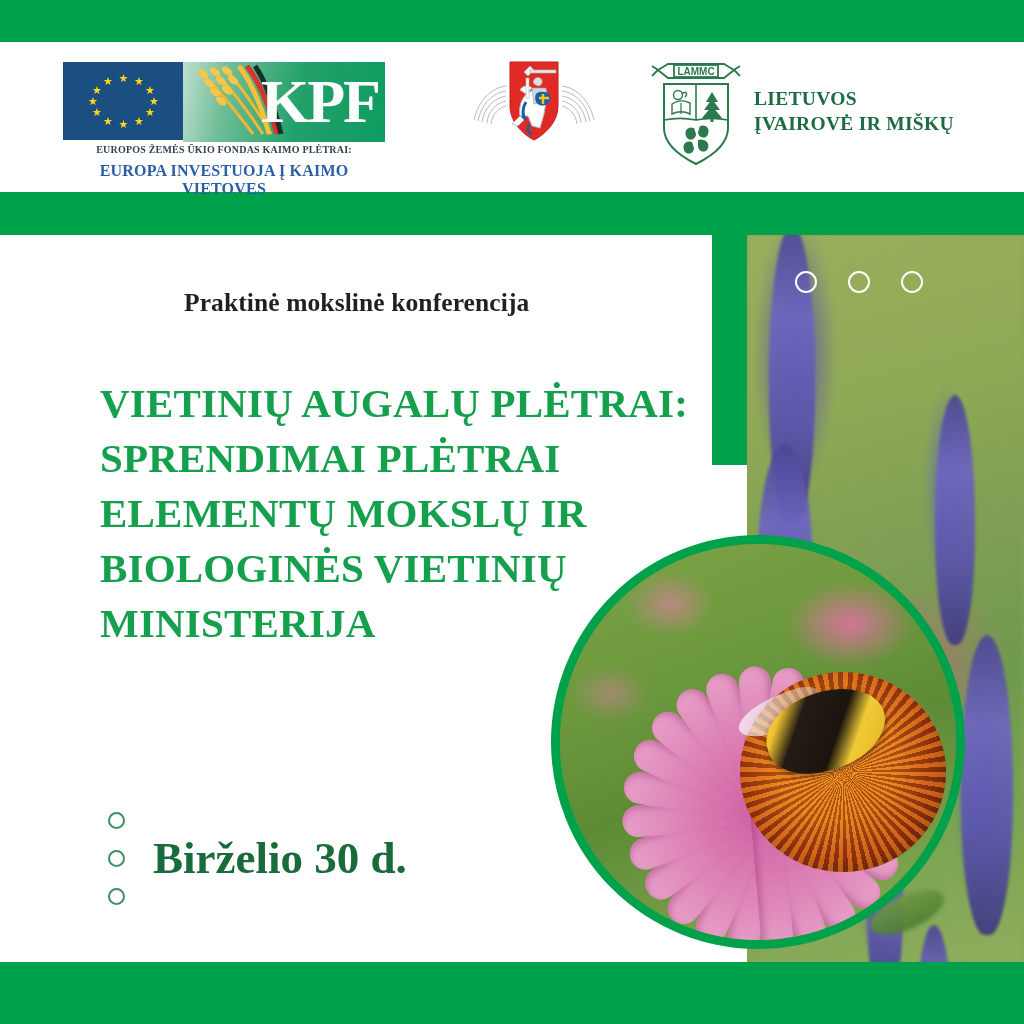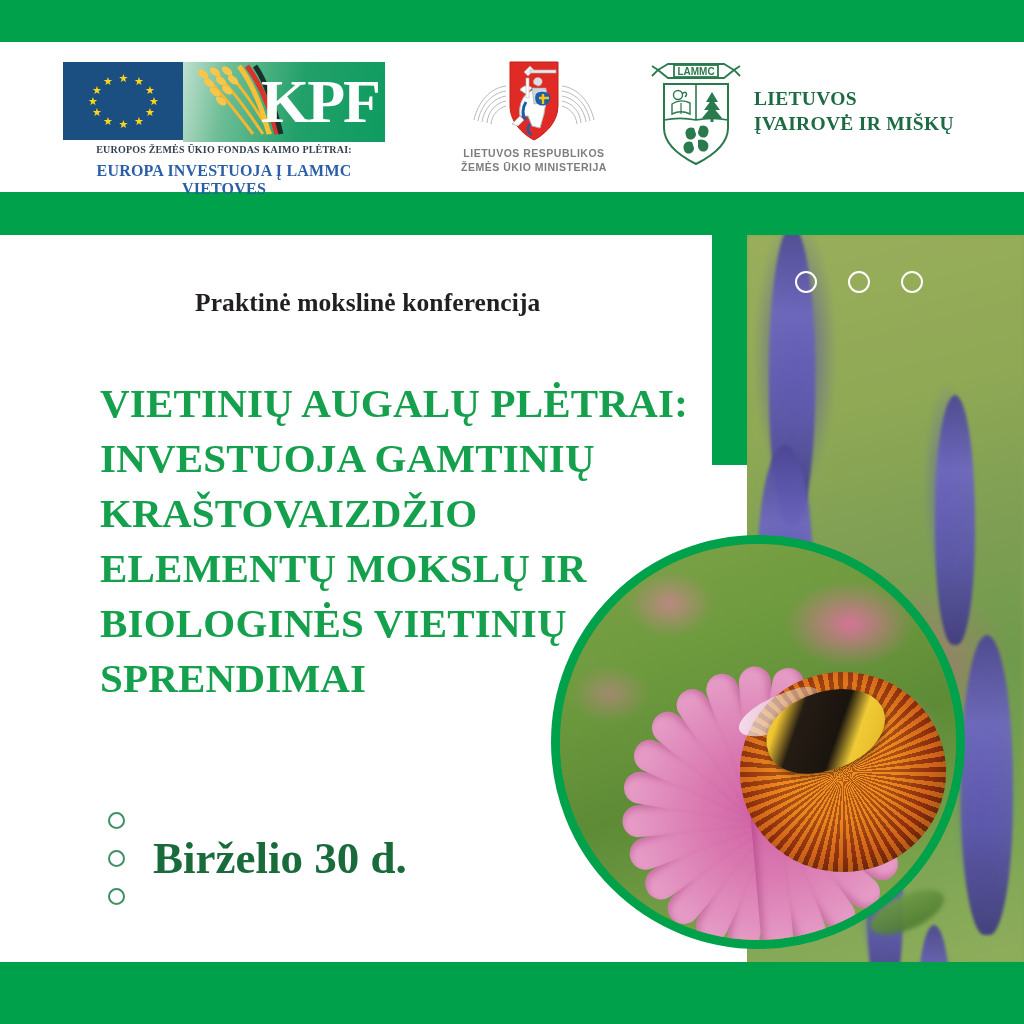--- a/index.html
+++ b/index.html
@@ -154,21 +154,21 @@
   }
   .bee-wing {
     position:absolute; left:176px; top:152px; width:88px; height:34px;
     border-radius:50% 40% 45% 55%;
     background:linear-gradient(120deg,rgba(255,255,255,.75),rgba(200,200,200,.35));
     transform:rotate(-24deg);
   }
 
   
   .kicker {
-    position:absolute; left:195px; top:288px;
+    position:absolute; left:184px; top:288px;
     font-family:"Liberation Serif", serif;
     font-weight:bold; font-size:25.5px; color:#231f20; letter-spacing:.1px;
   }
   .headline {
     position:absolute; left:100px; top:376px; width:620px;
     font-family:"Liberation Serif", serif;
     font-weight:bold; font-size:41px; line-height:55px;
     color:#14a04d; letter-spacing:.2px;
   }
   .date-row {
@@ -237,21 +237,21 @@
             <g stroke-width="5" fill="none">
               <path d="M52 2 C 64 18, 74 40, 82 70" stroke="#f5c03a"></path>
               <path d="M60 2 C 72 18, 82 40, 90 70" stroke="#d8342c"></path>
               <path d="M68 2 C 78 16, 86 38, 94 70" stroke="#16312a"></path>
             </g>
           </svg>
           <div class="kpf-text">KPF</div>
         </div>
       </div>
       <div class="kpf-cap1">EUROPOS ŽEMĖS ŪKIO FONDAS KAIMO PLĖTRAI:</div>
-      <div class="kpf-cap2">EUROPA INVESTUOJA  Į LAMMC VIETOVES</div>
+      <div class="kpf-cap2">EUROPA INVESTUOJA  Į KAIMO VIETOVES</div>
     </div>
 
     <div class="min-logo">
       <svg class="shield-svg" style="position:absolute; left:20px; top:0;" width="128" height="86" viewBox="0 0 128 86">
         <g stroke="#b9b9b9" stroke-width="1" fill="none">
           <path d="M36 28 C 20 30, 8 44, 4 62"></path>
             <path d="M36 33 C 22 35, 11 47, 8 63"></path>
           <path d="M36 38 C 24 40, 14 50, 12 64"></path>
             <path d="M36 43 C 26 45, 18 53, 17 65"></path>
           <path d="M36 48 C 29 50, 22 56, 21 66"></path>
@@ -270,24 +270,20 @@
           <path d="M54 14 L60 8 L64 12 L58 18 Z" fill="#f0f0f0" stroke="#b5b5b5" stroke-width=".6"></path>
           <rect x="60" y="12" width="26" height="3" fill="#e8e8e8" stroke="#b5b5b5" stroke-width=".6"></rect>
           <path d="M64 26 C 62 22, 66 18, 70 20 C 74 22, 72 28, 68 28 Z" fill="#dedede" stroke="#b5b5b5" stroke-width=".6"></path>
           <path d="M62 30 L76 30 L78 44 L64 46 Z" fill="#cfd6dd" stroke="#9aa5b0" stroke-width=".6"></path>
           <path d="M70 34 C 66 34, 64 38, 66 44 C 70 50, 78 48, 80 42 C 82 36, 76 33, 70 34 Z" fill="#1b5fa8"></path>
           <path d="M73 36 V46 M69 40 H79" stroke="#f5c518" stroke-width="2.4" fill="none"></path>
           <path d="M56 44 C 52 50, 52 58, 56 62" stroke="#1b5fa8" stroke-width="3" fill="none"></path>
           <path d="M60 66 C 56 70, 58 76, 62 76" stroke="#1b5fa8" stroke-width="2.4" fill="none"></path>
         </g>
       </svg>
-      <div class="min-cap">
-        <div>LIETUVOS RESPUBLIKOS</div>
-        <div>ŽEMĖS ŪKIO MINISTERIJA</div>
-      </div>
     </div>
 
     <div class="lammc-logo">
       <svg style="position:absolute; left:0; top:0;" width="92" height="112" viewBox="0 0 92 112">
         <g fill="none" stroke="#2b7a4d" stroke-width="1.8">
           <path d="M8 12 L18 6 L74 6 L84 12 L74 20 L18 20 Z"></path>
           <path d="M2 8 L8 12 L2 18"></path>
             <path d="M90 8 L84 12 L90 18"></path>
           <rect x="24" y="7" width="44" height="12"></rect>
         </g>
@@ -374,25 +370,24 @@
       <div class="cone-spikes"></div>
     </div>
     <div class="bee-wing"></div>
     <div class="bee-body"></div>
   </div>
 
   <div class="kicker">Praktinė mokslinė konferencija</div>
 
   <div class="headline">
     <div>VIETINIŲ AUGALŲ PLĖTRAI:</div>
-    <div>INVESTUOJA GAMTINIŲ</div>
-    <div>KRAŠTOVAIZDŽIO</div>
+    <div>SPRENDIMAI PLĖTRAI</div>
     <div>ELEMENTŲ MOKSLŲ IR</div>
     <div>BIOLOGINĖS VIETINIŲ</div>
-    <div>SPRENDIMAI</div>
+    <div>MINISTERIJA</div>
   </div>
 
   <div class="date-row">
     <div class="bullet-stack">
       <div class="bullet-o"></div>
       <div class="bullet-o"></div>
       <div class="bullet-o"></div>
     </div>
     <div class="date-text">Birželio 30 d.</div>
   </div>

